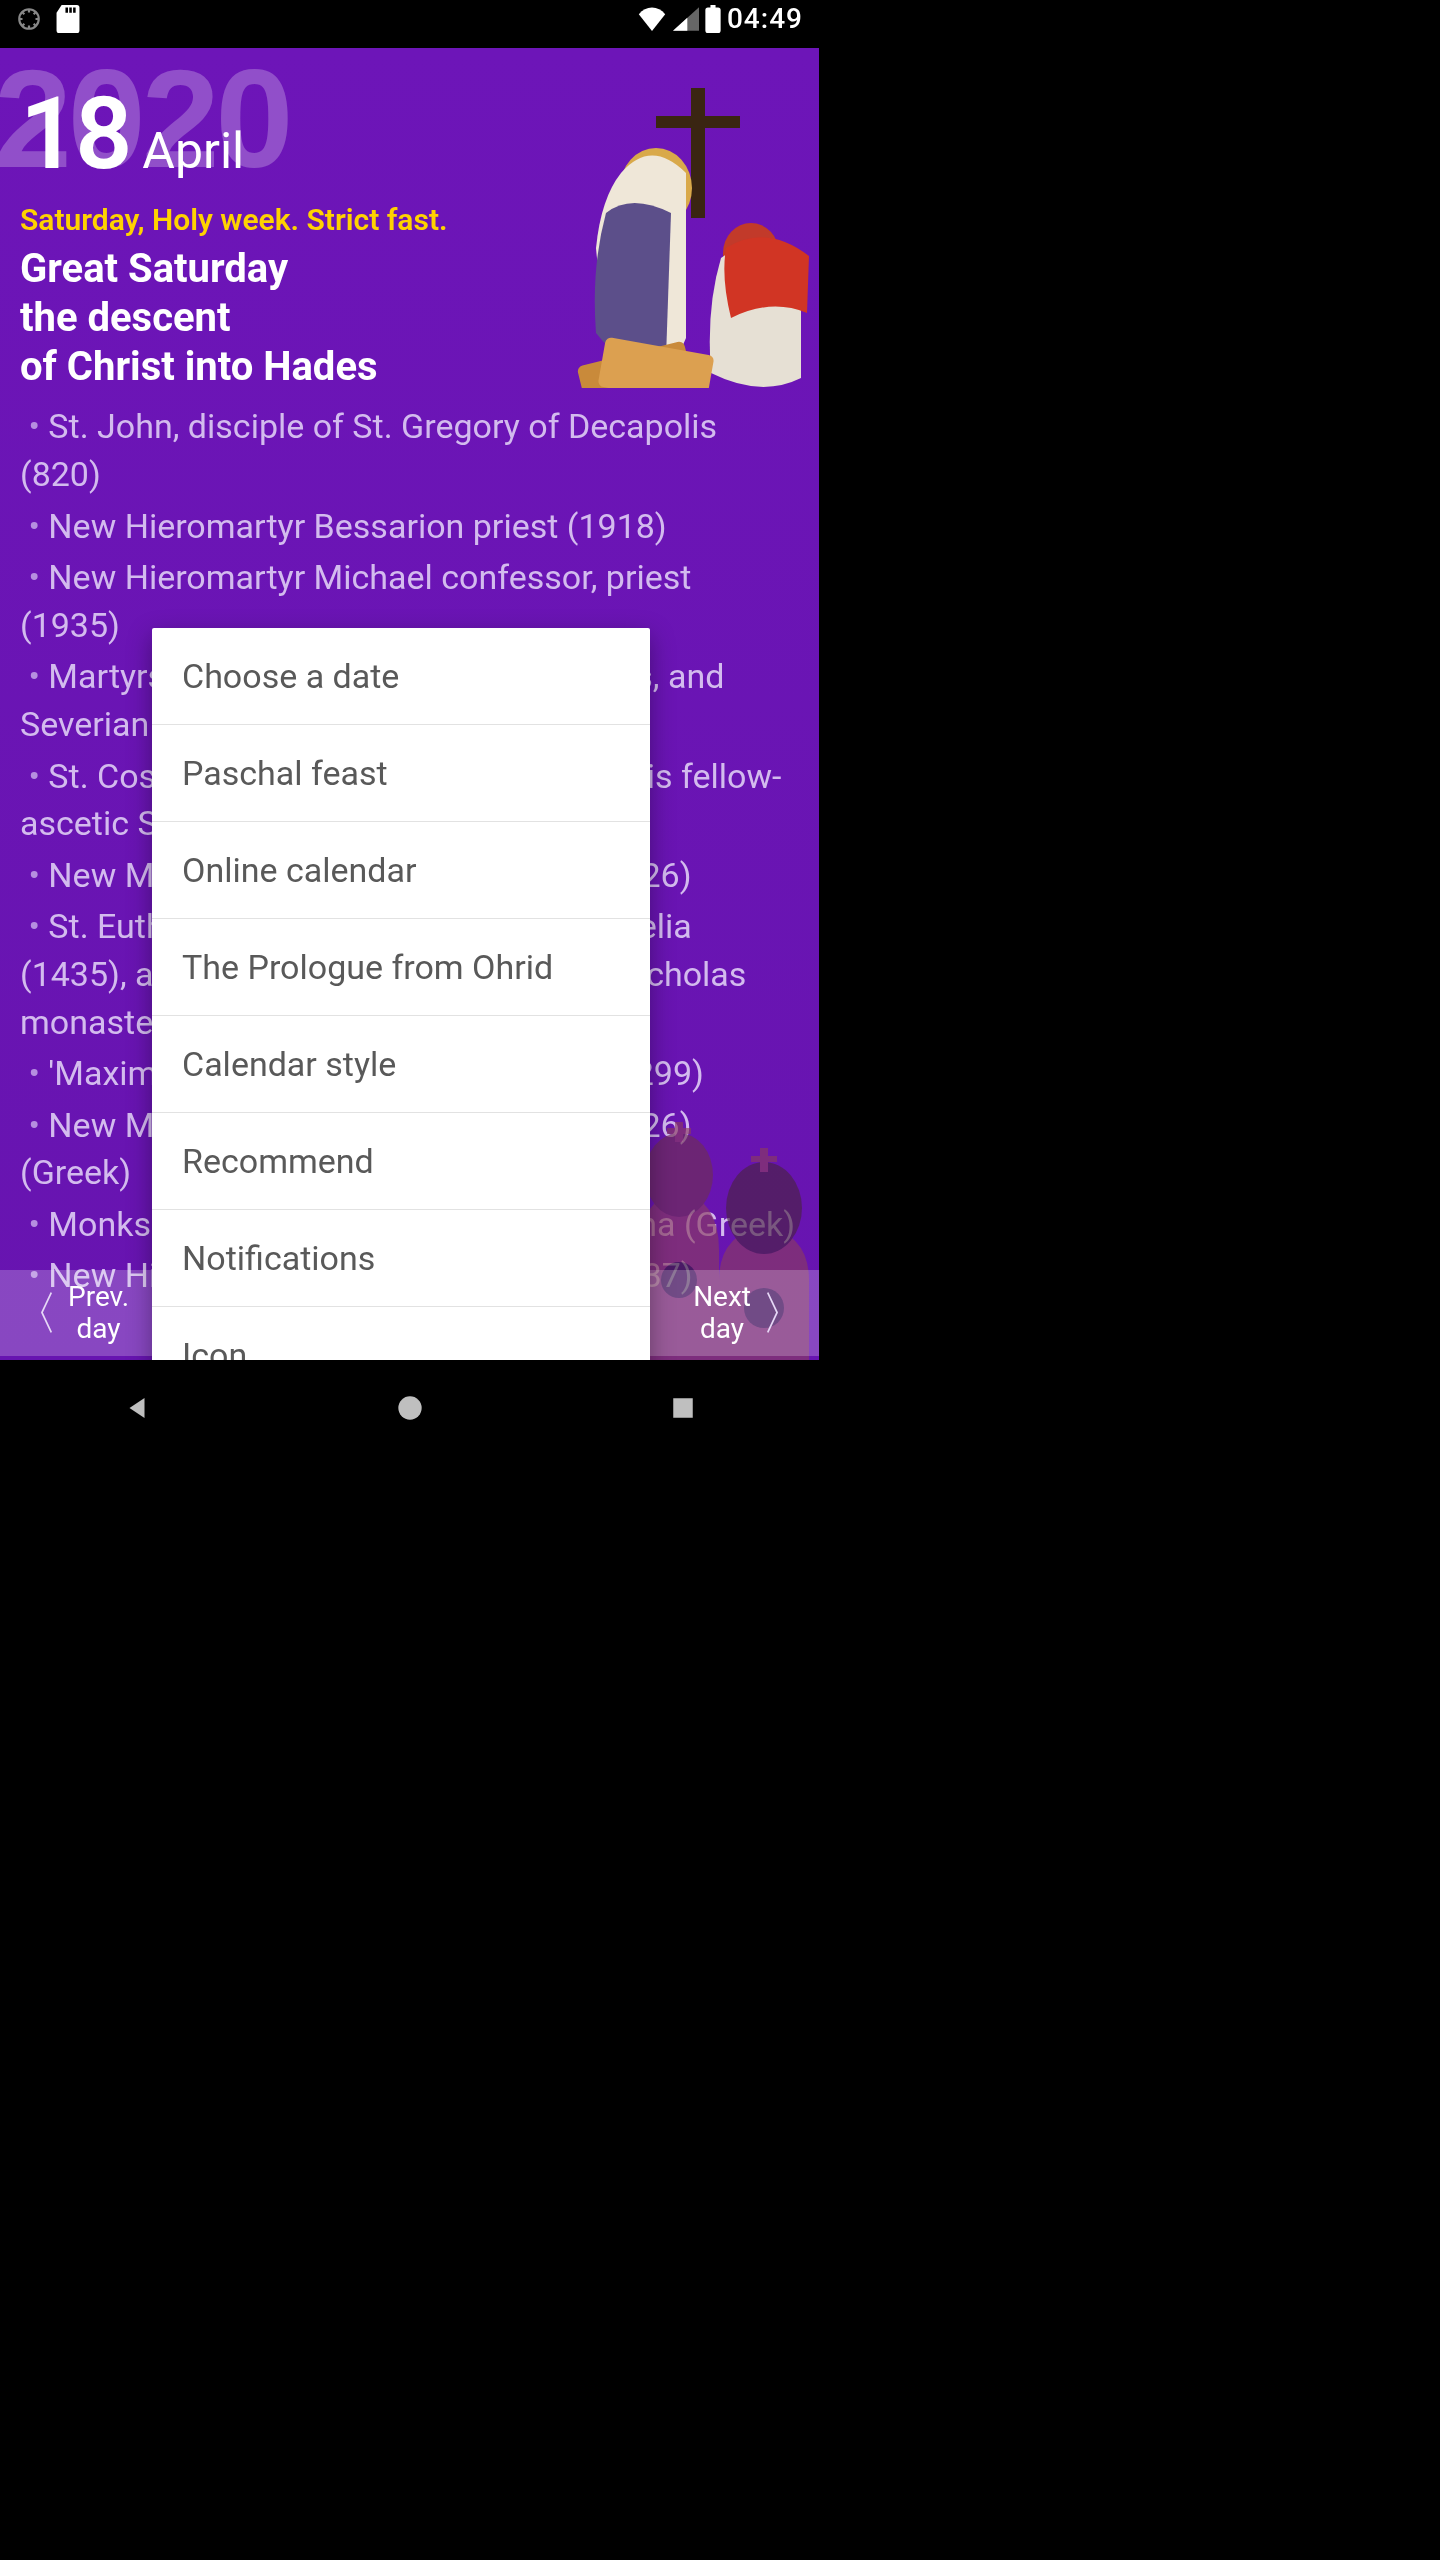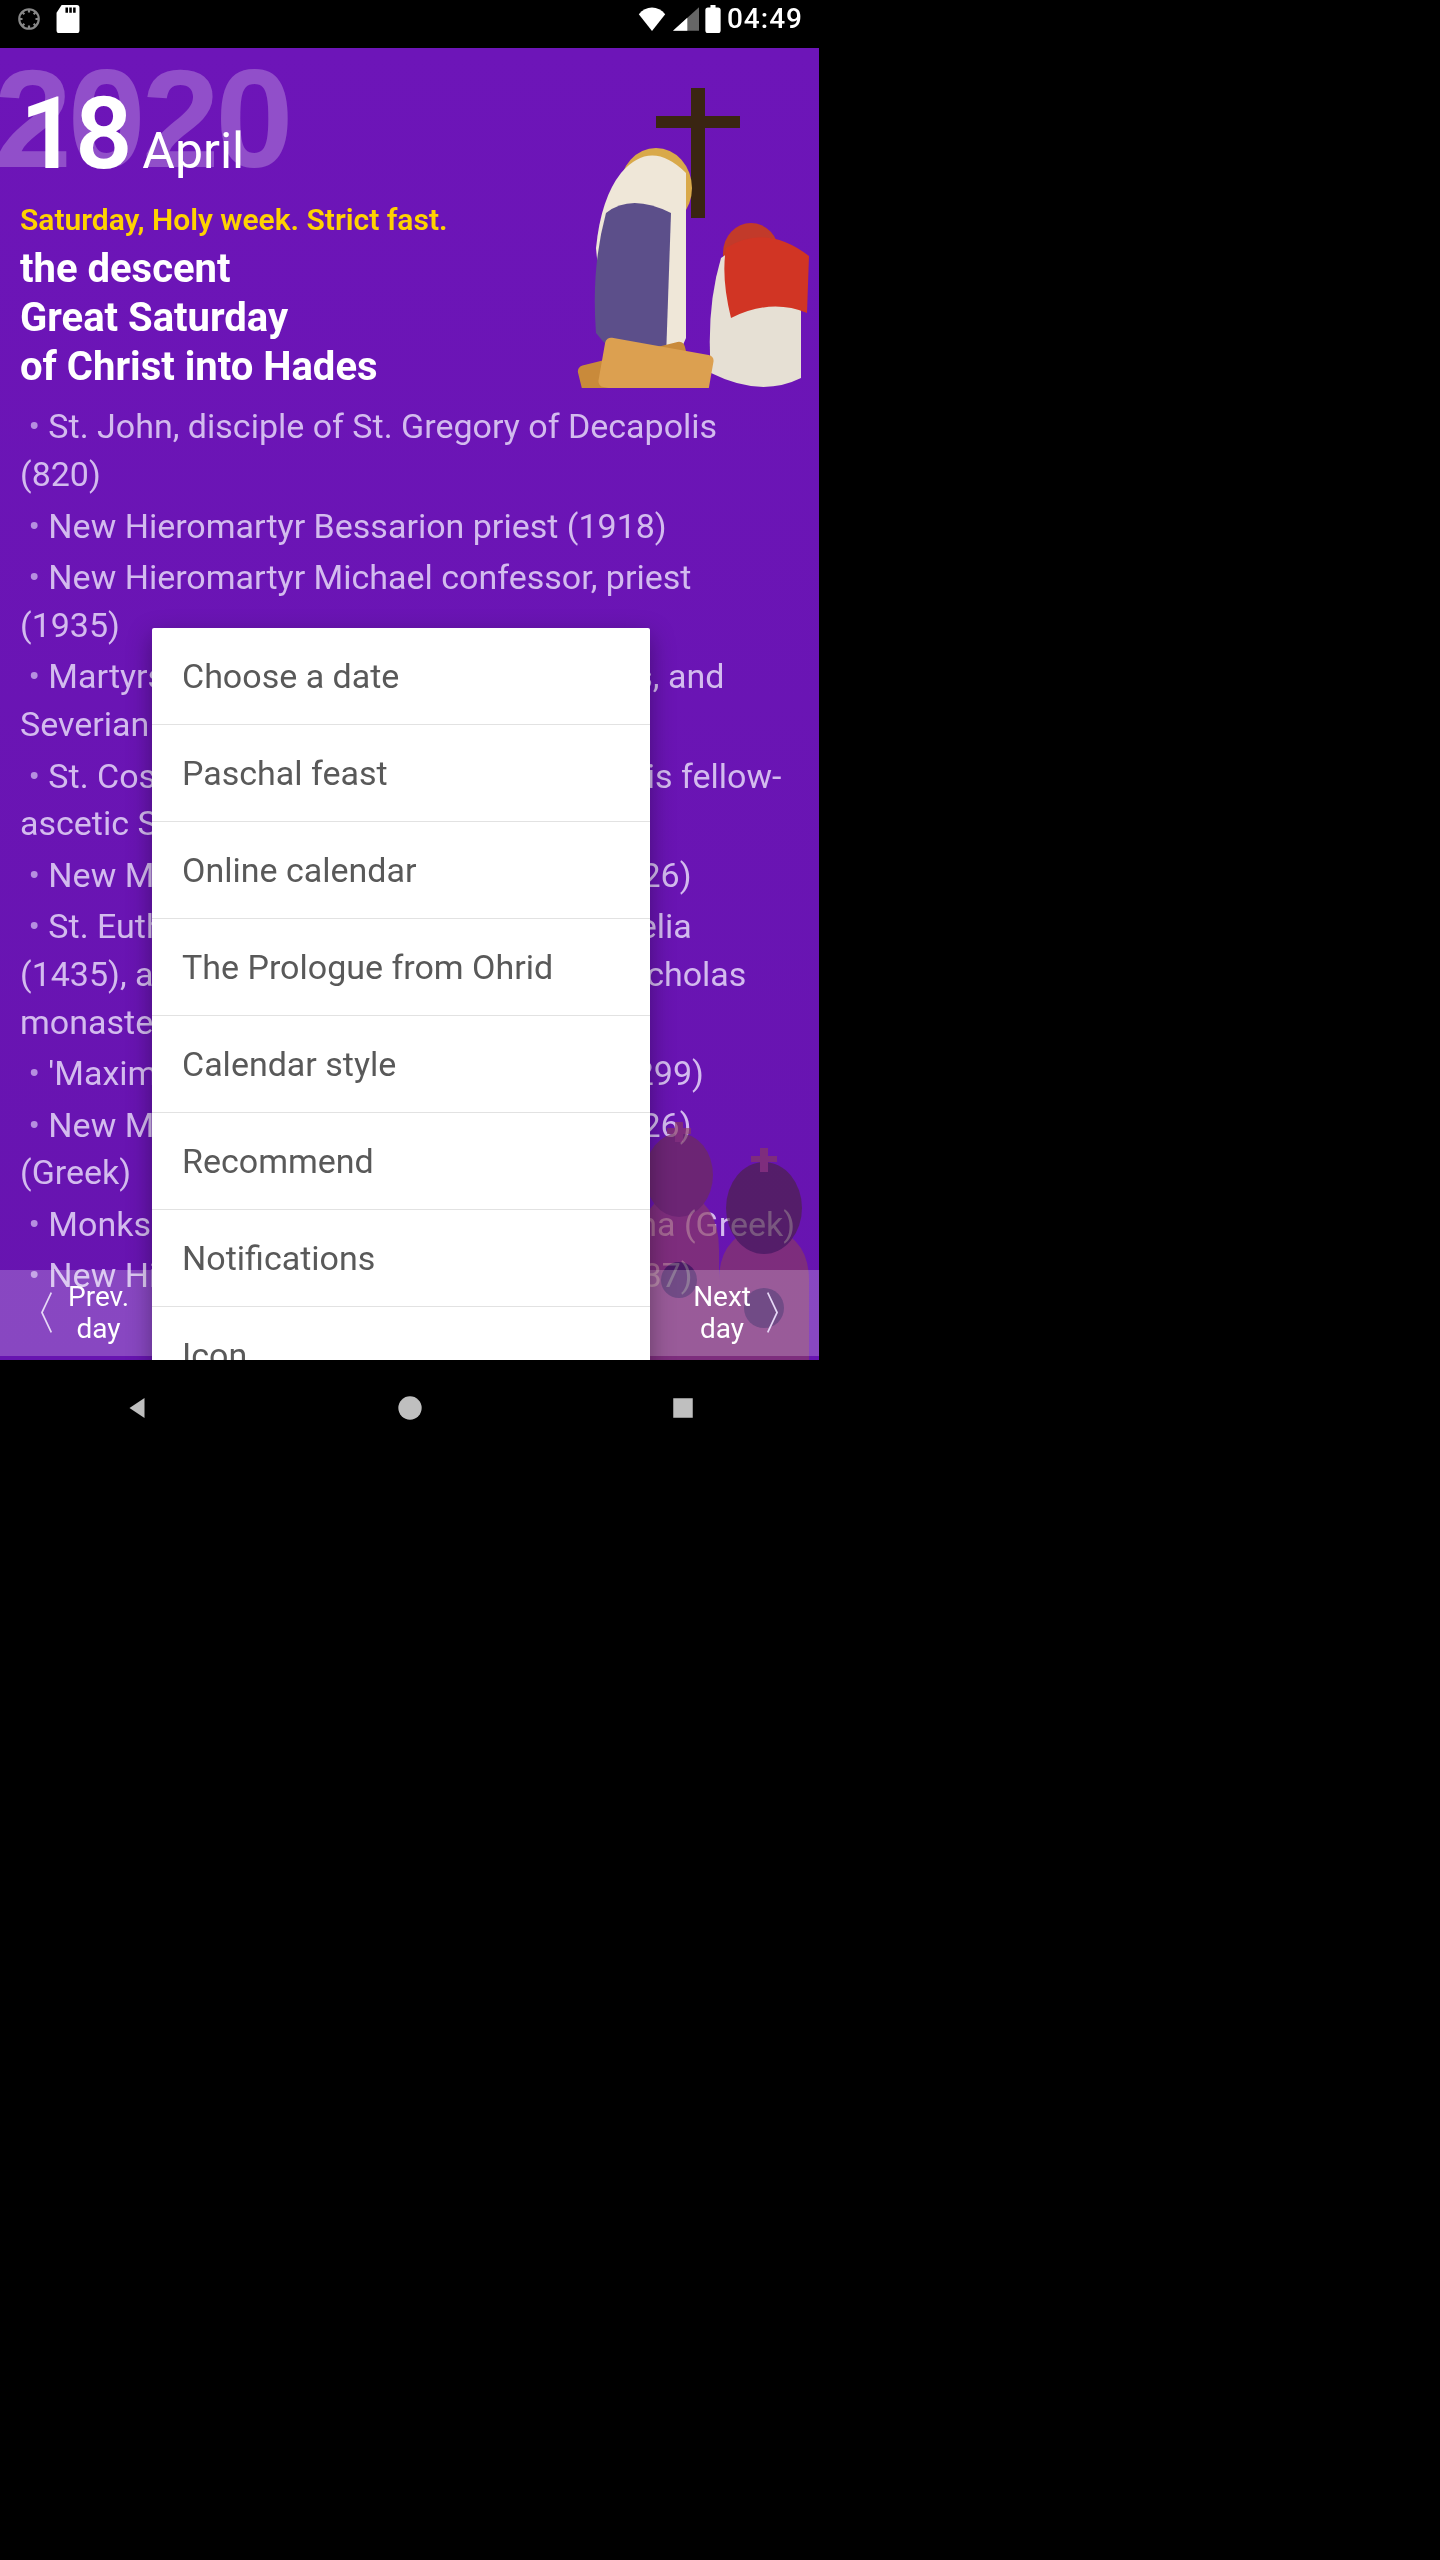--- a/index.html
+++ b/index.html
@@ -151,22 +151,22 @@
     </svg>
   </div>
 
   <div class="header">
     <div class="date-row">
       <span class="day-num">18</span>
       <span class="month">April</span>
     </div>
     <div class="subheader">Saturday, Holy week. Strict fast.</div>
     <div class="feast-title">
+      <div>Great Saturday</div>
       <div>the descent</div>
-      <div>Great Saturday</div>
       <div>of Christ into Hades</div>
     </div>
   </div>
 
   <div class="saints-list">
     <div class="item">&nbsp;<span class="bullet">•</span> <span>St. John, disciple of St. Gregory of Decapolis (820)</span></div>
     <div class="item">&nbsp;<span class="bullet">•</span> <span>New Hieromartyr Bessarion priest (1918)</span></div>
     <div class="item">&nbsp;<span class="bullet">•</span> <span>New Hieromartyr Michael confessor, priest (1935)</span></div>
     <div class="item">&nbsp;<span class="bullet">•</span> <span>Martyrs Victor, Zoticus, Zeno, Acindynus, and Severian (303)</span></div>
     <div class="item">&nbsp;<span class="bullet">•</span> <span>St. Cosmas, bishop of Chalcedon, and his fellow-ascetic St. Auxentius (815-820)</span></div>

